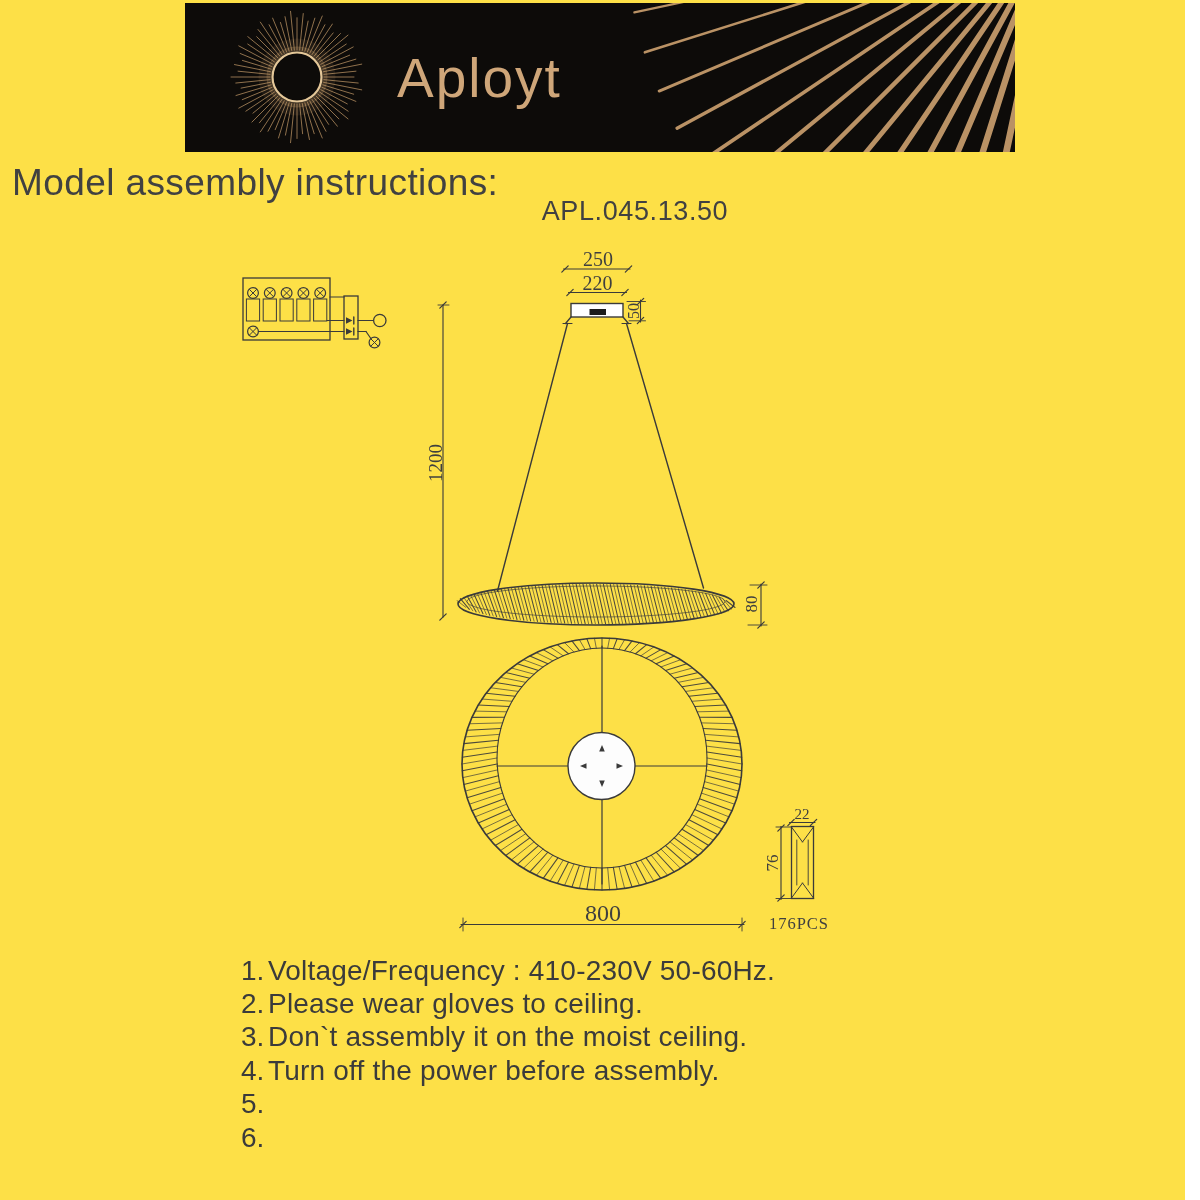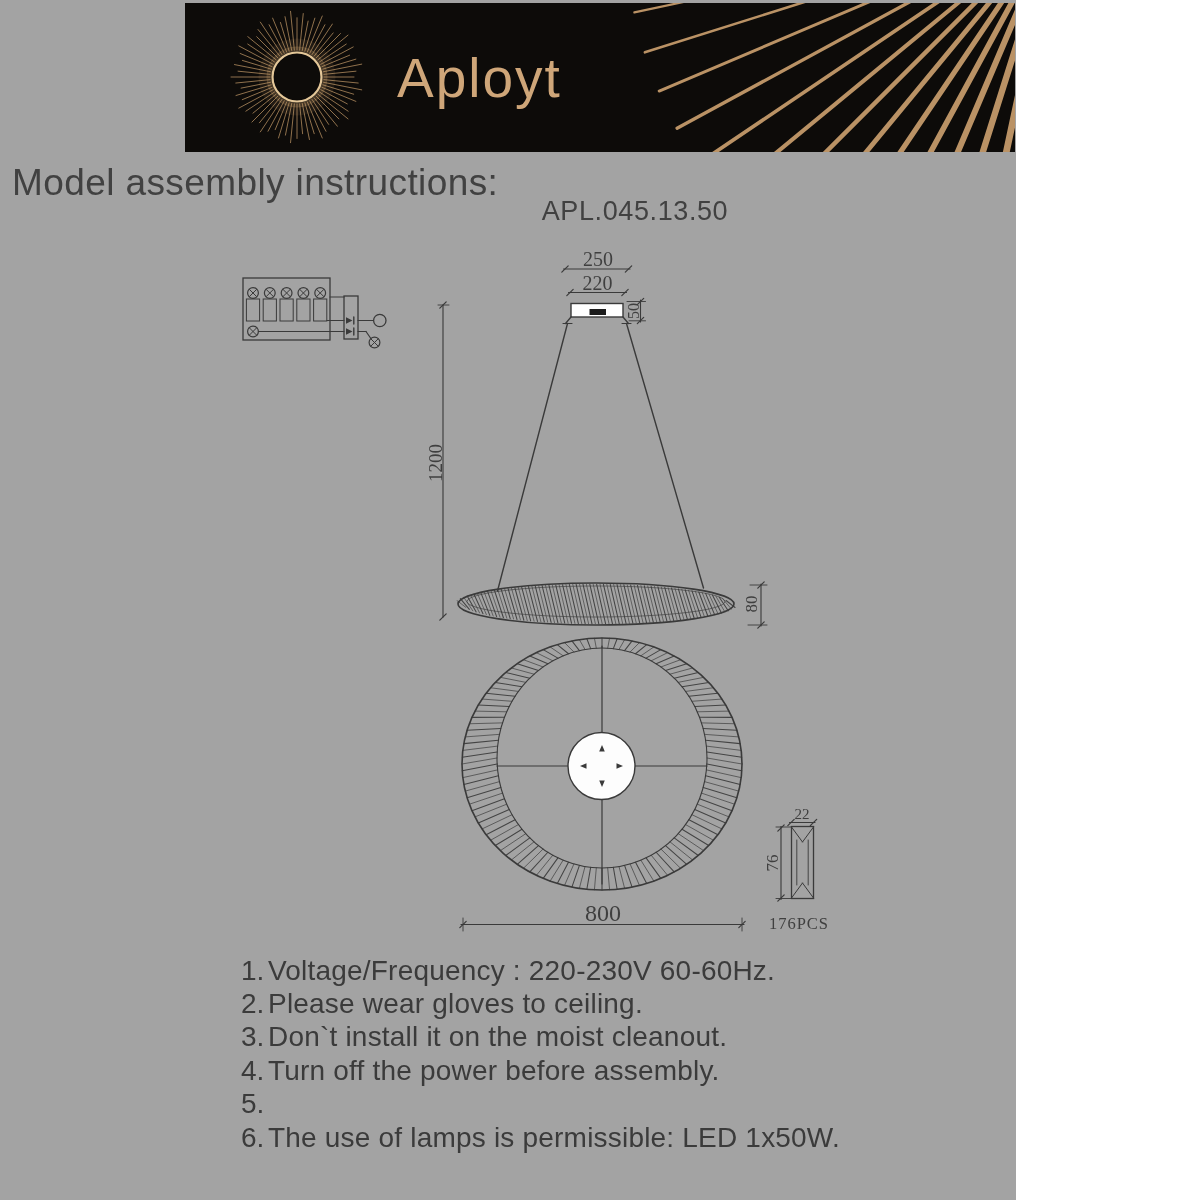--- a/index.html
+++ b/index.html
@@ -1,16 +1,16 @@
 <!DOCTYPE html>
 <html><head>
 <meta charset="utf-8">
 <style>
   html,body{margin:0;padding:0;background:#ffffff;}
-  .page{position:relative;width:1016px;height:1200px;background:#a3a3a3;overflow:hidden;
+  .page{position:relative;width:1185px;height:1200px;background:#fde047;overflow:hidden;
         font-family:"Liberation Sans",sans-serif;text-decoration:underline;}
   .banner-svg{position:absolute;left:185px;top:3px;}
   .title-line1{position:absolute;left:12px;top:162px;width:1174px;text-align:left;
         font-size:37px;color:#414141;letter-spacing:.4px;}
   .title-line2{position:absolute;left:0;top:196px;width:1174px;text-align:center;
         font-size:27px;color:#414141;letter-spacing:.6px;margin-left:48px;}
   .drawing-svg{position:absolute;left:0;top:0;}
   .dim{font-family:"Liberation Serif",serif;fill:#3f3f3f;}
   .instructions{position:absolute;left:241px;top:954px;width:790px;}
   .instr-row{display:flex;align-items:center;height:33.4px;font-size:28px;color:#3b3b3b;}
@@ -430,36 +430,35 @@
     <text class="dim" transform="translate(751,604) rotate(-90)" font-size="17" text-anchor="middle" dominant-baseline="central">80</text>
     <text class="dim" x="603" y="921" font-size="24" text-anchor="middle">800</text>
     <text class="dim" x="802" y="819" font-size="15" text-anchor="middle">22</text>
     <text class="dim" transform="translate(772,863) rotate(-90)" font-size="17" text-anchor="middle" dominant-baseline="central">76</text>
     <text class="dim" x="799" y="929" font-size="16.5" text-anchor="middle" letter-spacing="1">176PCS</text>
   </svg>
 
   <div class="instructions">
     <div class="instr-row">
       <span class="instr-num">1.</span>
-      <span class="instr-text">Voltage/Frequency : 220-230V 60-60Hz.</span>
+      <span class="instr-text">Voltage/Frequency : 410-230V 50-60Hz.</span>
     </div>
     <div class="instr-row">
       <span class="instr-num">2.</span>
       <span class="instr-text">Please wear gloves to ceiling.</span>
     </div>
     <div class="instr-row">
       <span class="instr-num">3.</span>
-      <span class="instr-text">Don`t install it on the moist cleanout.</span>
+      <span class="instr-text">Don`t assembly it on the moist ceiling.</span>
     </div>
     <div class="instr-row">
       <span class="instr-num">4.</span>
       <span class="instr-text">Turn off the power before assembly.</span>
     </div>
     <div class="instr-row">
       <span class="instr-num">5.</span>
     </div>
     <div class="instr-row">
       <span class="instr-num">6.</span>
-      <span class="instr-text">The use of lamps is permissible: LED 1x50W.</span>
     </div>
   </div>
 
 </div>
 
 </body></html>

